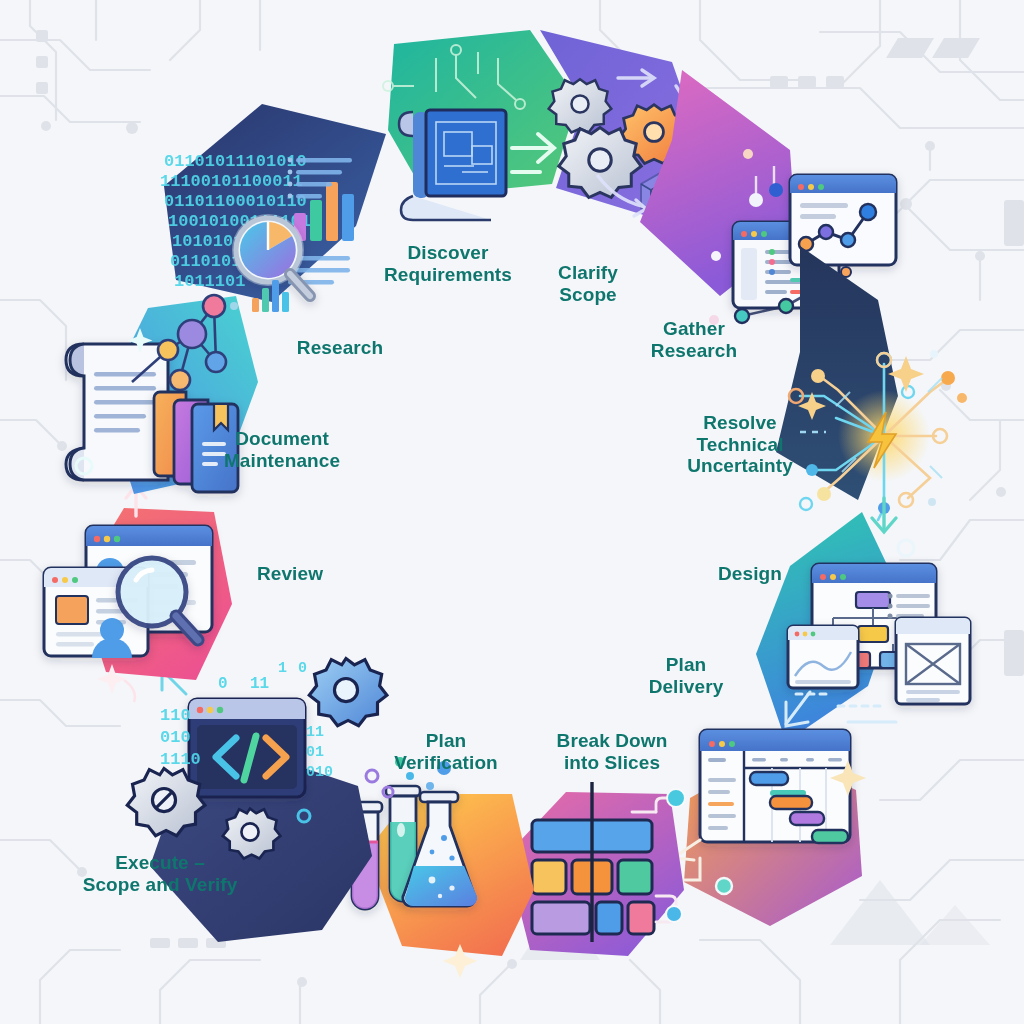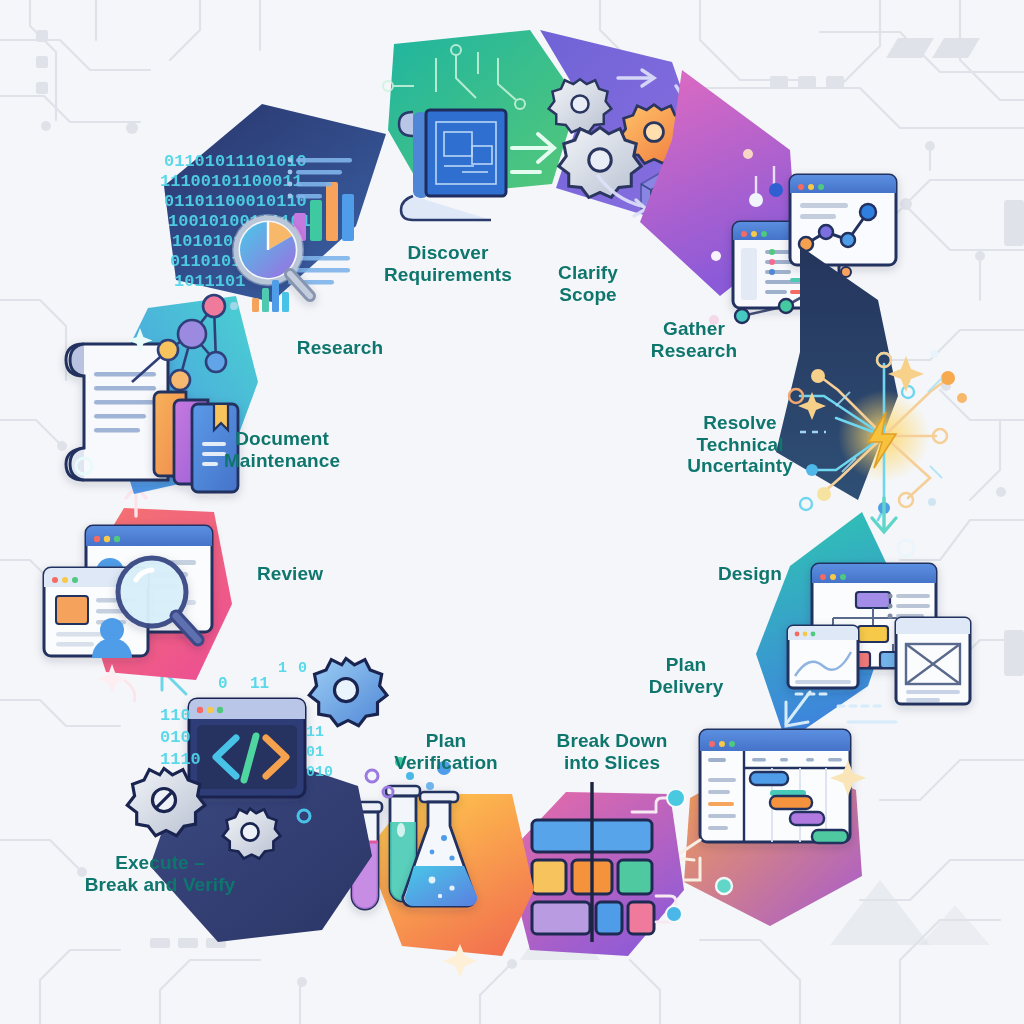--- a/index.html
+++ b/index.html
@@ -766,20 +766,20 @@
 Technical
 Uncertainty</div>
     <div class="lbl c" style="left:750px;top:574px;">Design</div>
     <div class="lbl c" style="left:686px;top:676px;">Plan
 Delivery</div>
     <div class="lbl c" style="left:584px;top:752px;margin-left:28px;">Break Down
 into Slices</div>
     <div class="lbl c" style="left:446px;top:752px;">Plan
 Verification</div>
     <div class="lbl c" style="left:160px;top:874px;">Execute –
-Break and Verify</div>
+Scope and Verify</div>
     <div class="lbl c" style="left:276px;top:574px;margin-left:14px;">Review</div>
     <div class="lbl c" style="left:282px;top:450px;">Document
 Maintenance</div>
     <div class="lbl c" style="left:340px;top:348px;">Research</div>
   </div>
 
 </div>
 
 </body></html>

